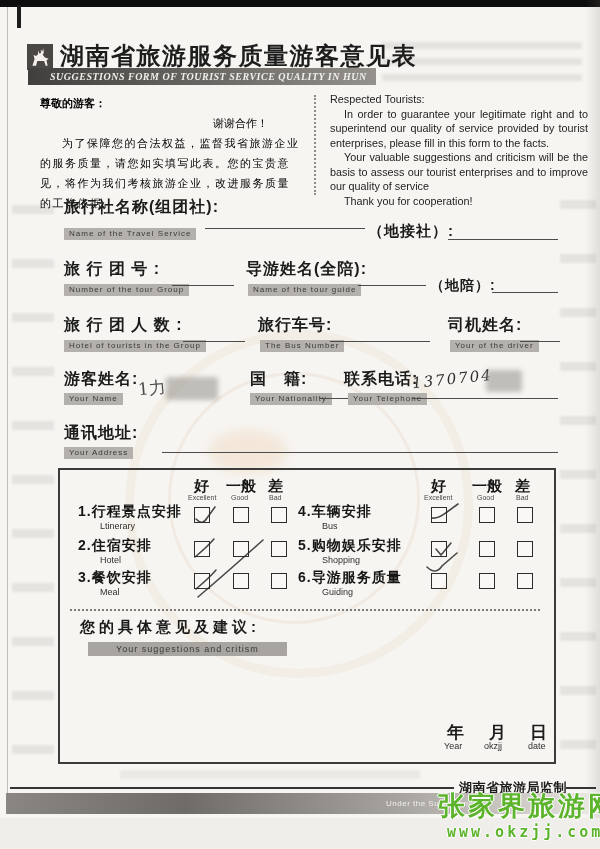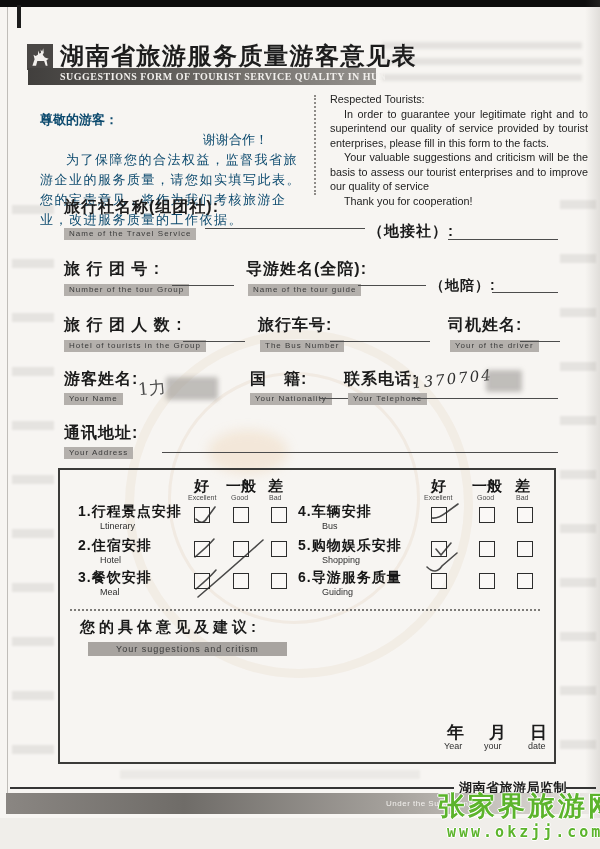--- a/index.html
+++ b/index.html
@@ -40,24 +40,24 @@
   <div class="stamp" style="left:168px;top:372px;width:246px;height:246px;border:3px solid rgba(200,160,115,.12);"></div>
   <div class="abs" style="left:208px;top:430px;width:80px;height:44px;background:rgba(225,160,90,.16);filter:blur(6px);border-radius:50%;"></div>
 
   <div class="abs" style="left:27px;top:44px;width:26px;height:26px;background:#4a4745;">
     <svg width="26" height="26" viewBox="0 0 24 24" style="display:block;">
       <path fill="#f2efec" d="M5 20 L7 14 L6 10 L8 11 L10 10 L10.5 6 L11.5 9 L13 8 L12.5 5 L14 7 L15 4 L15.5 8 L14.5 10 L16.5 12.5 L20 13.5 L18 15 L19 20 L17.3 20 L15.8 15.8 L9.5 15.8 L8.4 20 Z"></path>
     </svg>
   </div>
   <div class="abs" style="left:60px;top:40px;font-size:24px;font-weight:800;color:#1d1d1d;letter-spacing:1.5px;white-space:nowrap;">湖南省旅游服务质量游客意见表</div>
   <div class="abs" style="left:28px;top:68px;width:348px;height:17px;background:linear-gradient(to right,#413f3d,#6d6a66 55%,#969document:2f8e);background:linear-gradient(to right,#413f3d,#6d6a66 55%,#95928e);display:flex;align-items:center;">
-    <span style="font-family:'Liberation Serif',serif;font-weight:700;font-size:10px;color:#f1efec;letter-spacing:.5px;padding-left:32px;white-space:nowrap;">SUGGESTIONS FORM OF TOURIST SERVICE QUALITY IN HUN</span>
+    <span style="font-family:'Liberation Serif',serif;font-style:italic;font-weight:700;font-size:10px;color:#f1efec;letter-spacing:.5px;padding-left:22px;white-space:nowrap;">SUGGESTIONS FORM OF TOURIST SERVICE QUALITY IN HUN</span>
   </div>
 
-  <div class="abs" style="left:40px;top:94px;width:262px;font-family:'DejaVu Serif',serif;font-size:13px;color:#0c4a6e;line-height:20px;margin-top:16px;">
+  <div class="abs" style="left:40px;top:94px;width:262px;font-family:'DejaVu Serif',serif;font-size:11px;color:#000000;line-height:20px;">
     <div style="font-weight:700;">尊敬的游客：</div>
     <div style="text-align:right;padding-right:34px;">谢谢合作！</div>
     <div style="text-indent:2em;letter-spacing:1.5px;">为了保障您的合法权益，监督我省旅游企业的服务质量，请您如实填写此表。您的宝贵意见，将作为我们考核旅游企业，改进服务质量的工作依据。</div>
   </div>
   <div class="abs" style="left:314px;top:95px;height:100px;border-left:2px dotted #8e8b88;"></div>
   <div class="abs" style="left:330px;top:92px;width:258px;font-size:10.8px;color:#232323;line-height:14.5px;">
     <div>Respected Tourists:</div>
     <div style="text-indent:14px;text-align:justify;">In order to guarantee your legitimate right and to superintend our quality of service provided by tourist enterprises, please fill in this form to the facts.</div>
     <div style="text-indent:14px;text-align:justify;">Your valuable suggestions and criticism will be the basis to assess our tourist enterprises and to improve our quality of service</div>
     <div style="text-indent:14px;">Thank you for cooperation!</div>
@@ -166,21 +166,21 @@
   </svg>
 
   <div class="abs" style="left:70px;top:609px;width:470px;border-top:2px dotted #7d7b78;"></div>
   <div class="cn-label" style="left:80px;top:618px;font-size:15px;letter-spacing:4px;">您的具体意见及建议:</div>
   <div class="en-sub" style="left:88px;top:642px;font-size:9px;padding:2px 28px;background:#a8a4a0;">Your suggestions and critism</div>
   <div class="abs" style="left:70px;top:660px;width:470px;height:60px;"></div>
 
   <div class="cn-label" style="left:447px;top:721px;font-size:17px;">年</div>
   <div class="en-plain" style="left:444px;top:741px;">Year</div>
   <div class="cn-label" style="left:489px;top:721px;font-size:17px;">月</div>
-  <div class="en-plain" style="left:484px;top:741px;">your</div>
+  <div class="en-plain" style="left:484px;top:741px;">okzjj</div>
   <div class="cn-label" style="left:530px;top:721px;font-size:17px;">日</div>
   <div class="en-plain" style="left:528px;top:741px;">date</div>
 
   <div class="abs" style="left:10px;top:787px;width:444px;height:1.5px;background:#353535;"></div>
   <div class="cn-label" style="left:459px;top:779px;font-size:13px;letter-spacing:.5px;">湖南省旅游局监制</div>
   <div class="abs" style="left:566px;top:787px;width:30px;height:1.5px;background:#353535;"></div>
 
   <div class="abs" style="left:6px;top:793px;width:594px;height:21px;background:linear-gradient(to right,#8a8682,#6f6c68 30%,#a5a19c 65%,#d9d5d0 92%,#efede9);">
     <span style="position:absolute;left:380px;top:6px;font-size:8px;color:#f2f0ed;letter-spacing:.5px;white-space:nowrap;">Under the Surveillance</span>
   </div>

